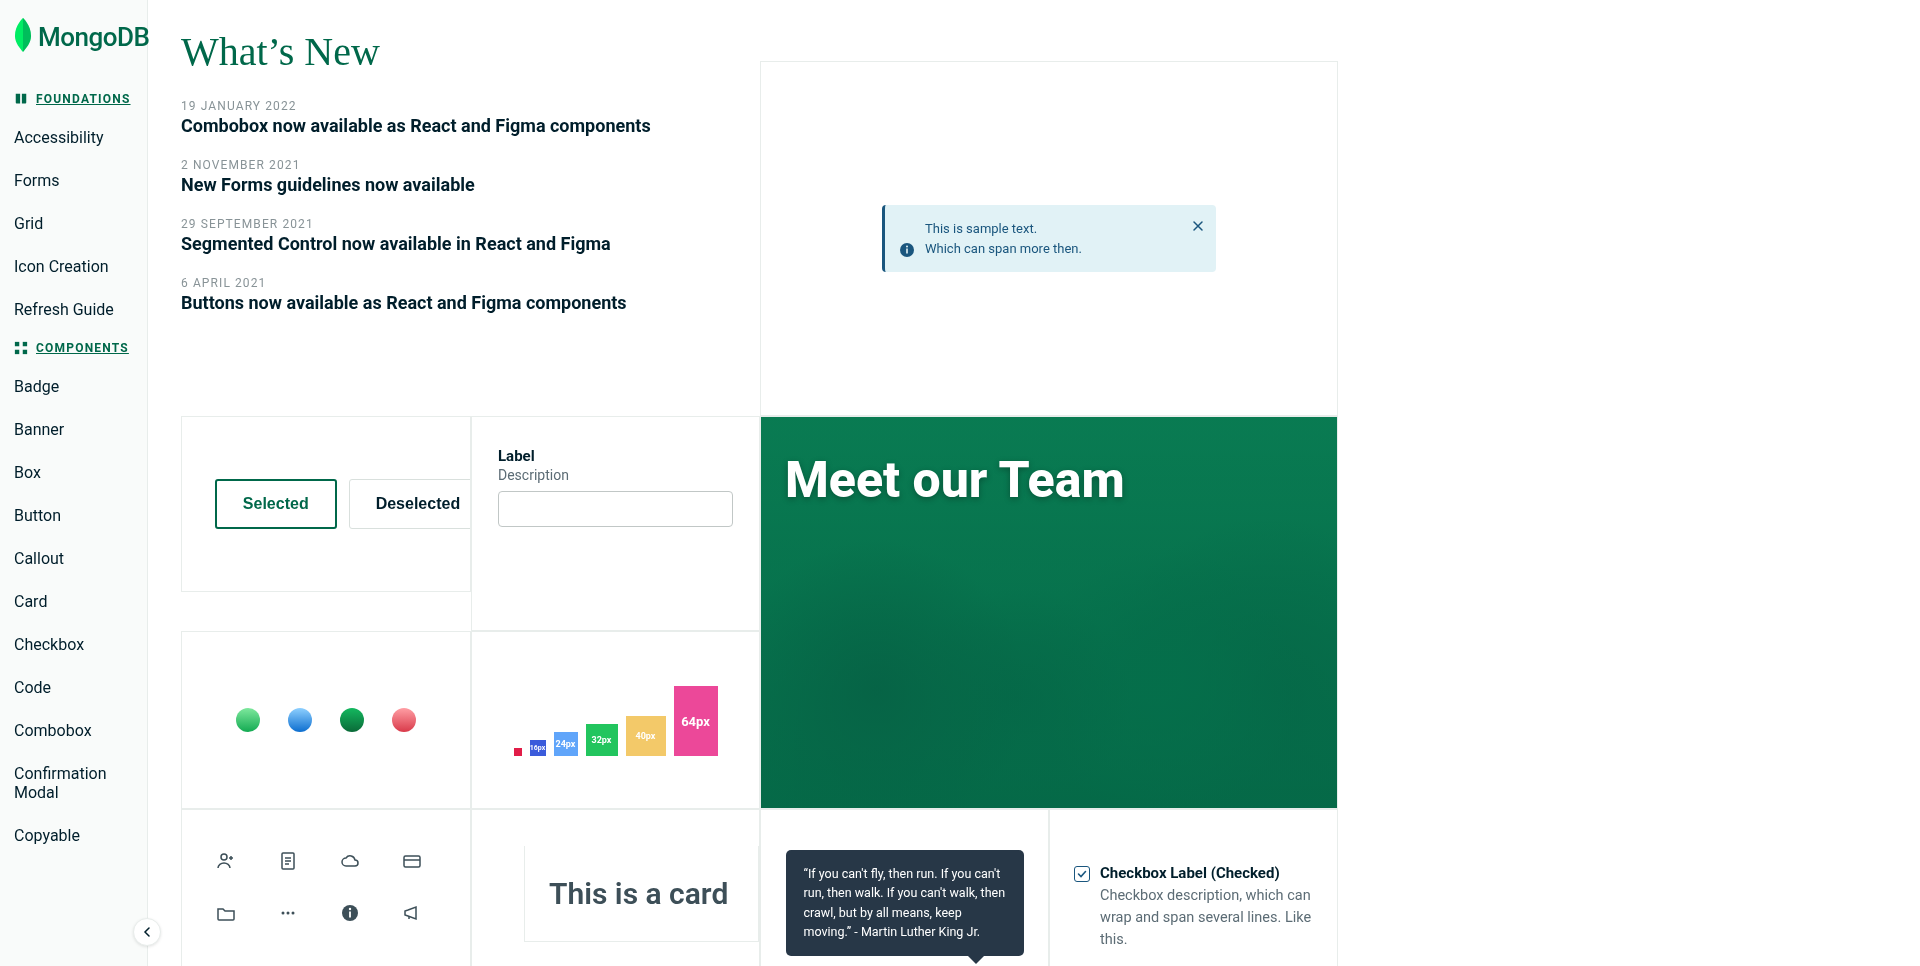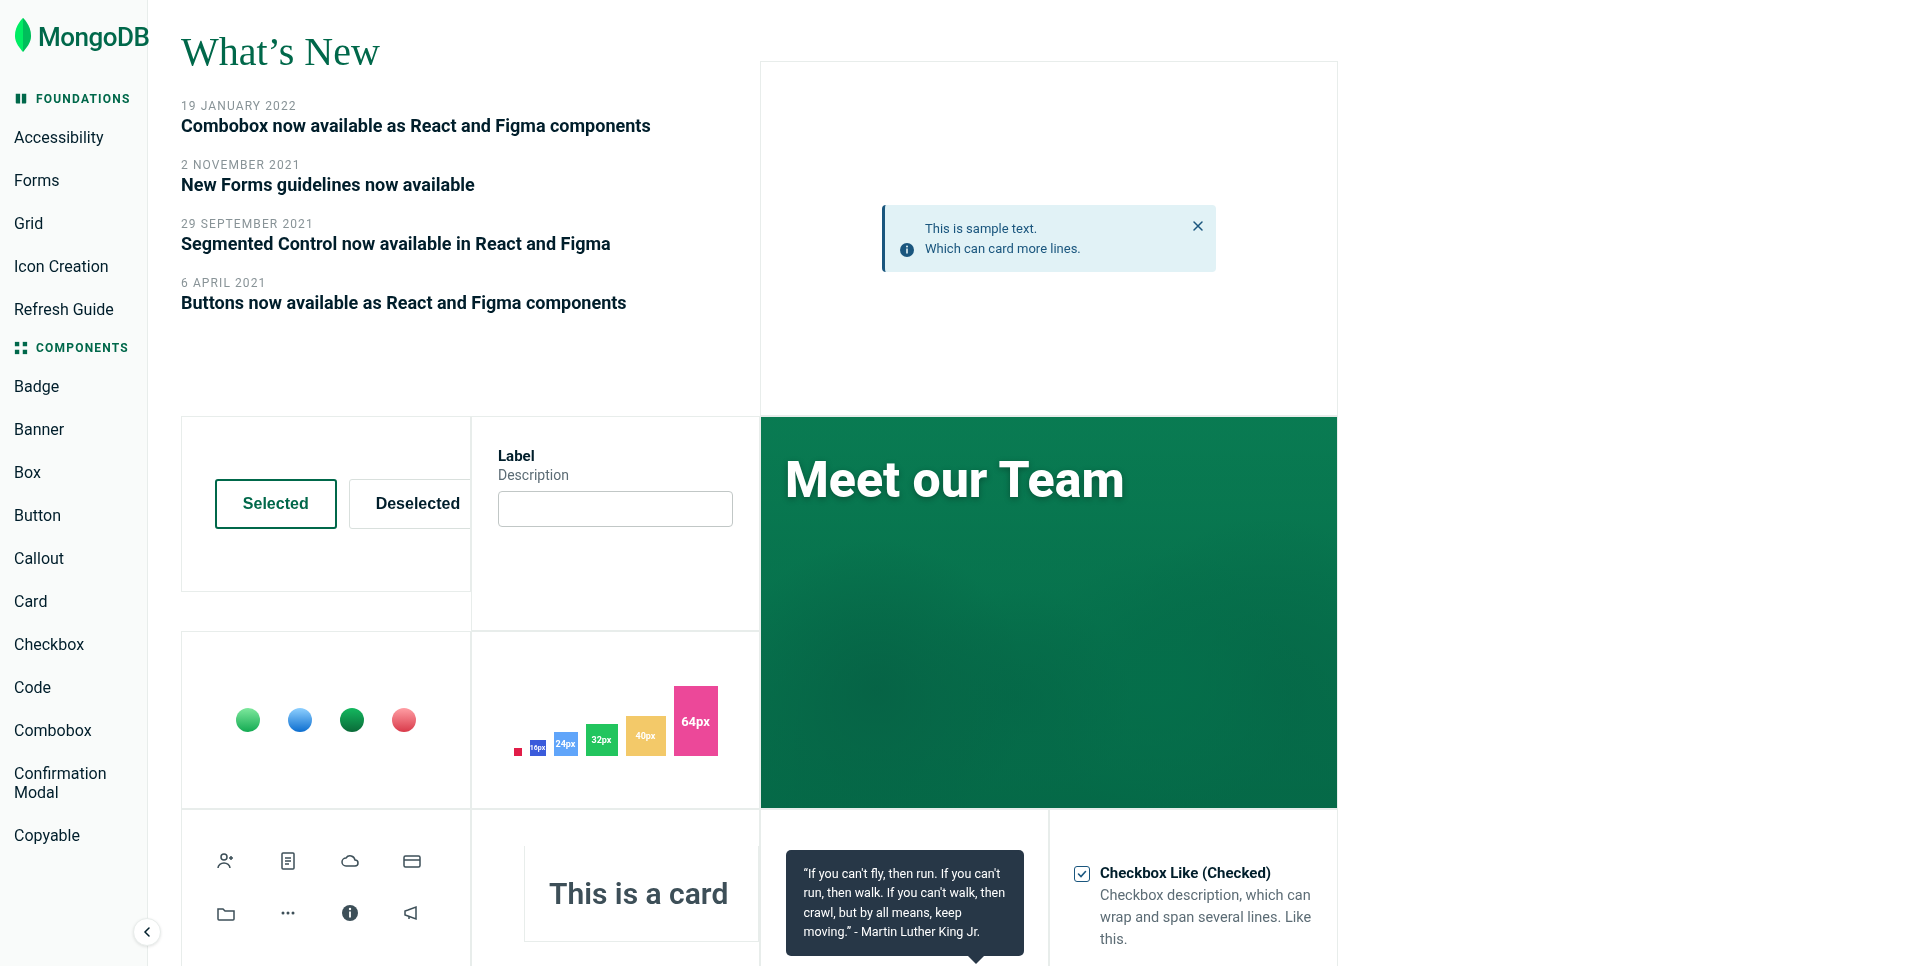--- a/index.html
+++ b/index.html
@@ -49,20 +49,21 @@
   }
   .nav-section-header {
     display:flex;
     align-items:flex-start;
     gap:8px;
     padding: 10px 14px;
     font-size: 12px;
     font-weight:700;
     letter-spacing:1.2px;
     color: var(--mongo-green);
+    text-decoration: underline;
   }
   .nav-section-header svg { width:14px; height:14px; }
   .nav-item {
     display:block;
     padding: 12px 14px;
     font-size: 16px;
     color: var(--text-dark);
     text-decoration:none;
     cursor:pointer;
   }
@@ -361,21 +362,21 @@
 
     <div class="preview-banner cell">
       <div class="banner">
         <svg class="info-icon" viewBox="0 0 16 16">
             <circle cx="8" cy="8" r="7" fill="#1A567E"></circle>
             <rect x="7.2" y="6.5" width="1.6" height="5" fill="#E1F2F6"></rect>
             <circle cx="8" cy="4.5" r="1" fill="#E1F2F6"></circle>
           </svg>
         <div class="banner-text">
           <span>This is sample text.</span><br>
-          <span>Which can card more lines.</span>
+          <span>Which can span more then.</span>
         </div>
         <span class="banner-close">
           <svg viewBox="0 0 12 12">
               <path d="M2 2 L10 10 M10 2 L2 10" stroke="#1A567E" stroke-width="1.5" stroke-linecap="round"></path>
             </svg>
         </span>
       </div>
     </div>
 
     <div class="c-segmented cell">
@@ -456,20 +457,20 @@
     </div>
 
     <div class="c-checkbox cell">
       <div class="chk-row">
         <span class="chk-box">
           <svg viewBox="0 0 10 10">
               <path d="M1.5 5 L4 7.5 L8.5 2.5" stroke="#1A567E" stroke-width="1.6" fill="none" stroke-linecap="round"></path>
             </svg>
         </span>
         <div>
-          <div class="chk-label">Checkbox Like (Checked)</div>
+          <div class="chk-label">Checkbox Label (Checked)</div>
           <div class="chk-desc">Checkbox description, which can wrap and span several lines. Like this.</div>
         </div>
       </div>
     </div>
 
   </div>
 </main>
 
 </body></html>

